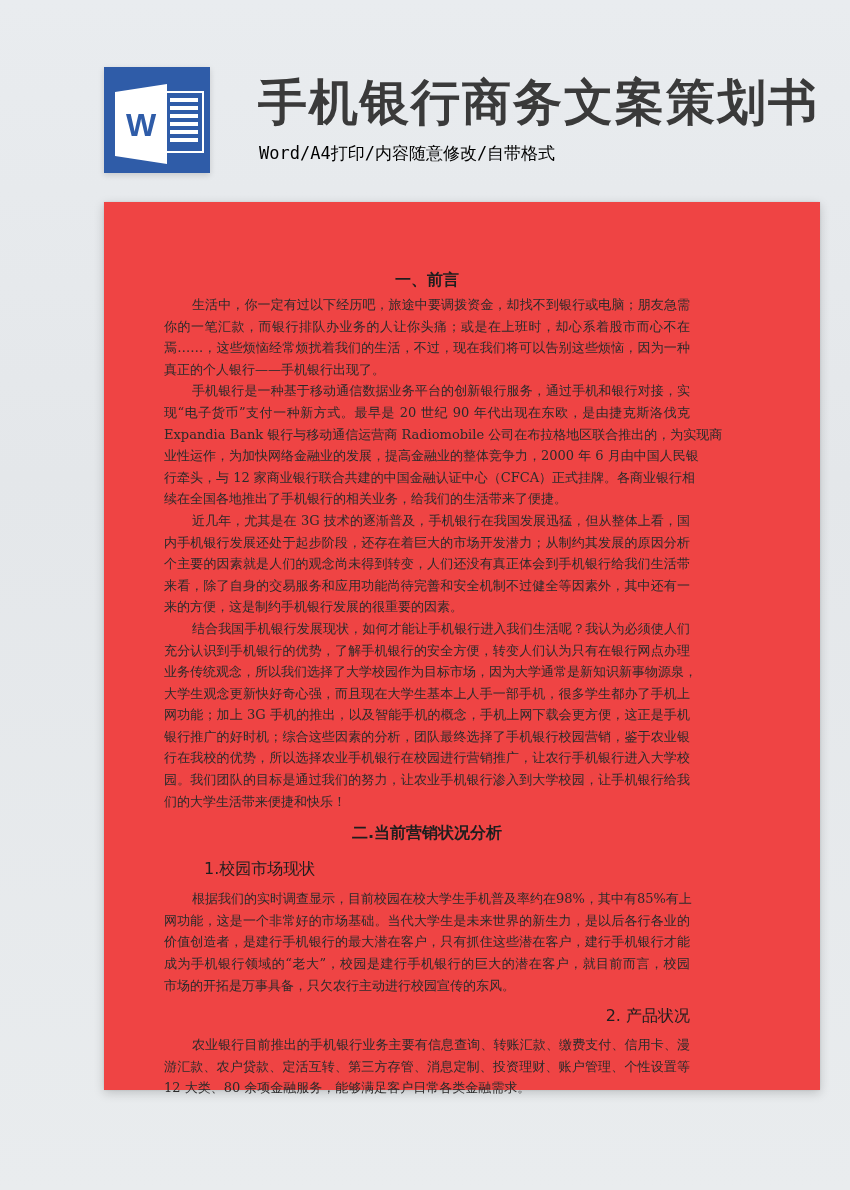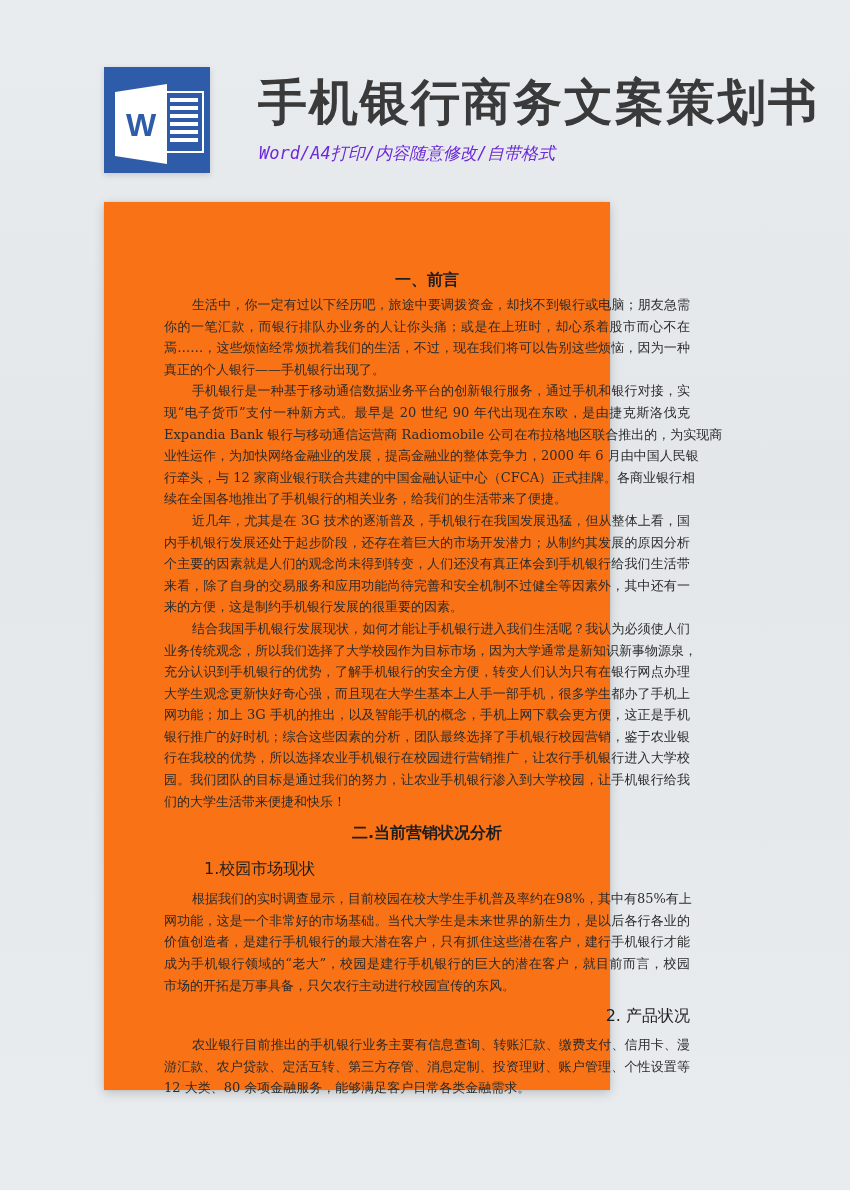--- a/index.html
+++ b/index.html
@@ -18,25 +18,25 @@
     .word-icon svg { display: block; }
     .doc-title {
       position: absolute; left: 258px; top: 78px;
       font-family: "DejaVu Sans", "Liberation Sans", sans-serif;
       font-weight: bold; font-size: 49px; letter-spacing: 2px;
       color: #3a3a3a; white-space: nowrap; line-height: 1;
     }
     .doc-subtitle {
       position: absolute; left: 259px; top: 145px;
       font-family: "DejaVu Sans Mono", "Liberation Mono", monospace;
-      font-size: 17px; color: #6d28d9; white-space: nowrap; line-height: 1; font-style: italic;
+      font-size: 17px; color: #000000; white-space: nowrap; line-height: 1;
     }
     .page {
-      position: absolute; left: 104px; top: 202px; width: 506px; height: 888px;
-      background: #f97316;
+      position: absolute; left: 104px; top: 202px; width: 716px; height: 888px;
+      background: #ef4444;
       box-shadow: 0 3px 10px rgba(0,0,0,0.18), 0 0 2px rgba(0,0,0,0.1);
     }
     .content {
       position: absolute; left: 60px; top: 64px; width: 526px;
     }
     .h1 {
       text-align: center; font-family: "DejaVu Sans", "Liberation Sans", sans-serif;
       font-weight: bold; font-size: 16px; color: #1e1e1e; height: 28px; line-height: 28px;
     }
     .h1.sec2 { margin-top: 4px; height: 34px; line-height: 34px; }
@@ -100,22 +100,22 @@
     <div class="para">
       <div class="line first">近几年，尤其是在 3G 技术的逐渐普及，手机银行在我国发展迅猛，但从整体上看，国</div>
       <div class="line">内手机银行发展还处于起步阶段，还存在着巨大的市场开发潜力；从制约其发展的原因分析</div>
       <div class="line">个主要的因素就是人们的观念尚未得到转变，人们还没有真正体会到手机银行给我们生活带</div>
       <div class="line">来看，除了自身的交易服务和应用功能尚待完善和安全机制不过健全等因素外，其中还有一</div>
       <div class="line last">来的方便，这是制约手机银行发展的很重要的因素。</div>
     </div>
 
     <div class="para">
       <div class="line first">结合我国手机银行发展现状，如何才能让手机银行进入我们生活呢？我认为必须使人们</div>
+      <div class="line">充分认识到手机银行的优势，了解手机银行的安全方便，转变人们认为只有在银行网点办理</div>
       <div class="line">业务传统观念，所以我们选择了大学校园作为目标市场，因为大学通常是新知识新事物源泉，</div>
-      <div class="line">充分认识到手机银行的优势，了解手机银行的安全方便，转变人们认为只有在银行网点办理</div>
       <div class="line">大学生观念更新快好奇心强，而且现在大学生基本上人手一部手机，很多学生都办了手机上</div>
       <div class="line">网功能；加上 3G 手机的推出，以及智能手机的概念，手机上网下载会更方便，这正是手机</div>
       <div class="line">银行推广的好时机；综合这些因素的分析，团队最终选择了手机银行校园营销，鉴于农业银</div>
       <div class="line">行在我校的优势，所以选择农业手机银行在校园进行营销推广，让农行手机银行进入大学校</div>
       <div class="line">园。我们团队的目标是通过我们的努力，让农业手机银行渗入到大学校园，让手机银行给我</div>
       <div class="line last">们的大学生活带来便捷和快乐！</div>
     </div>
 
     <div class="h1 sec2">二.当前营销状况分析</div>
 

